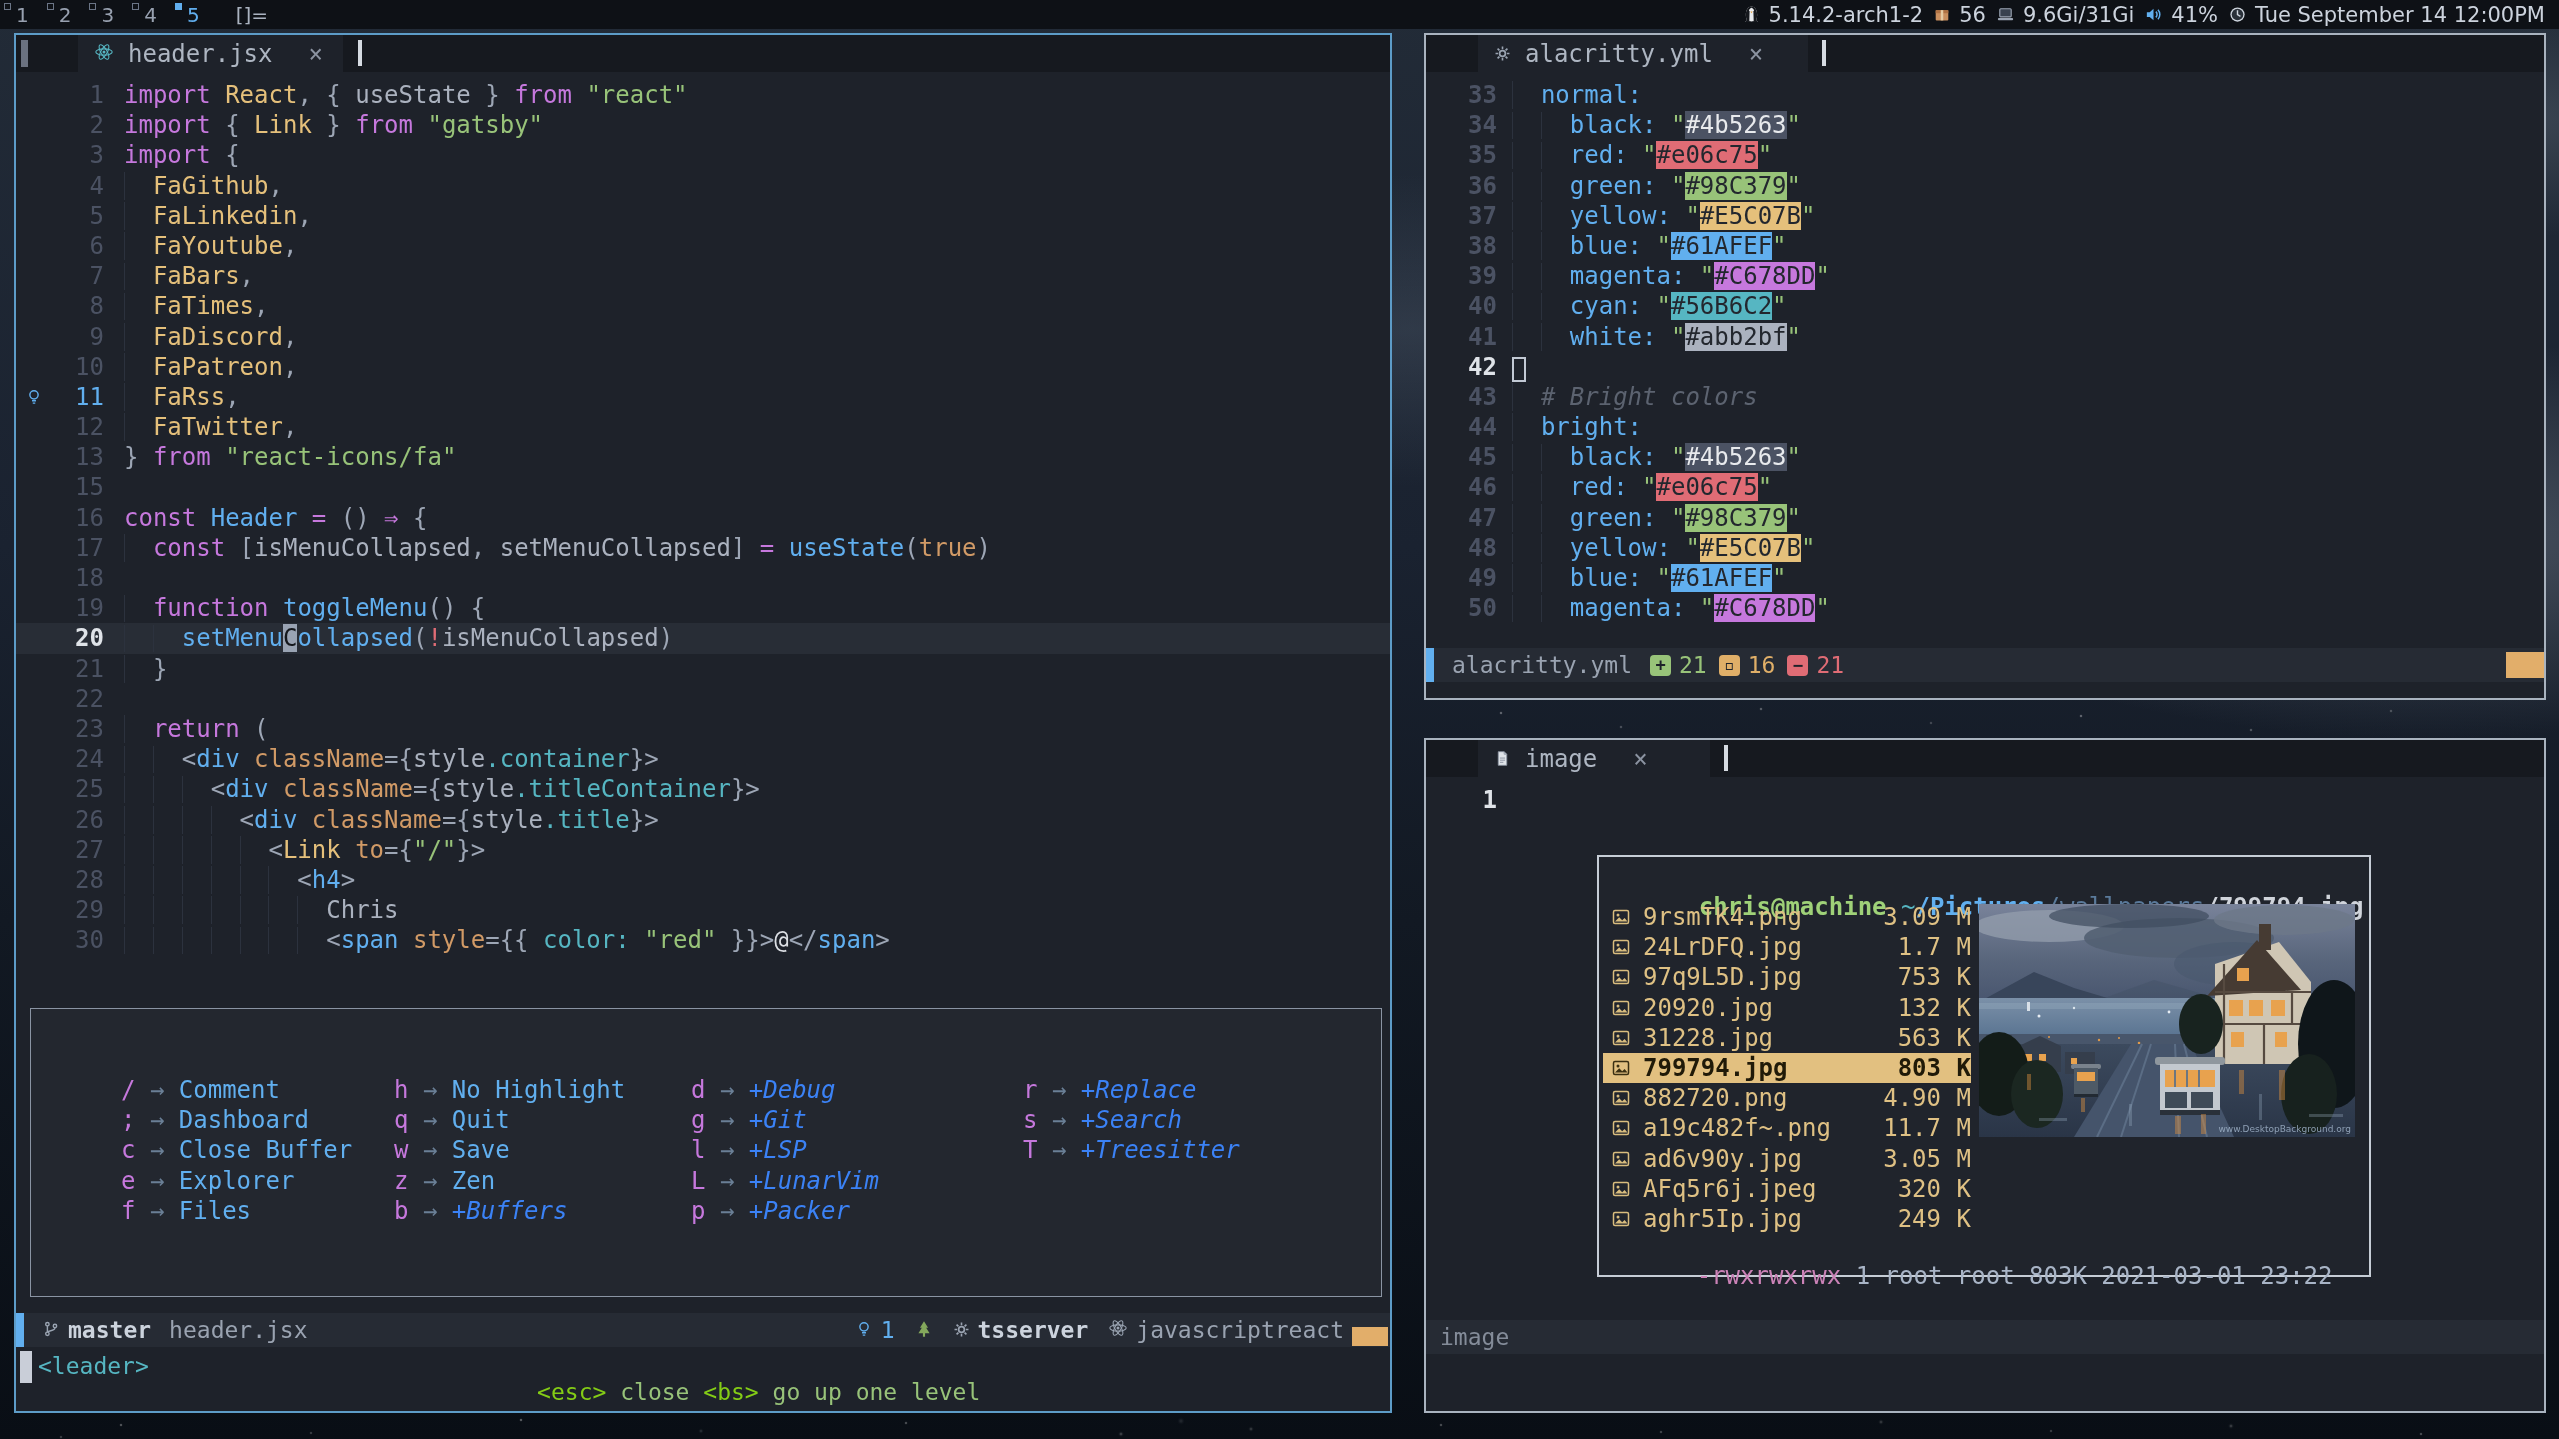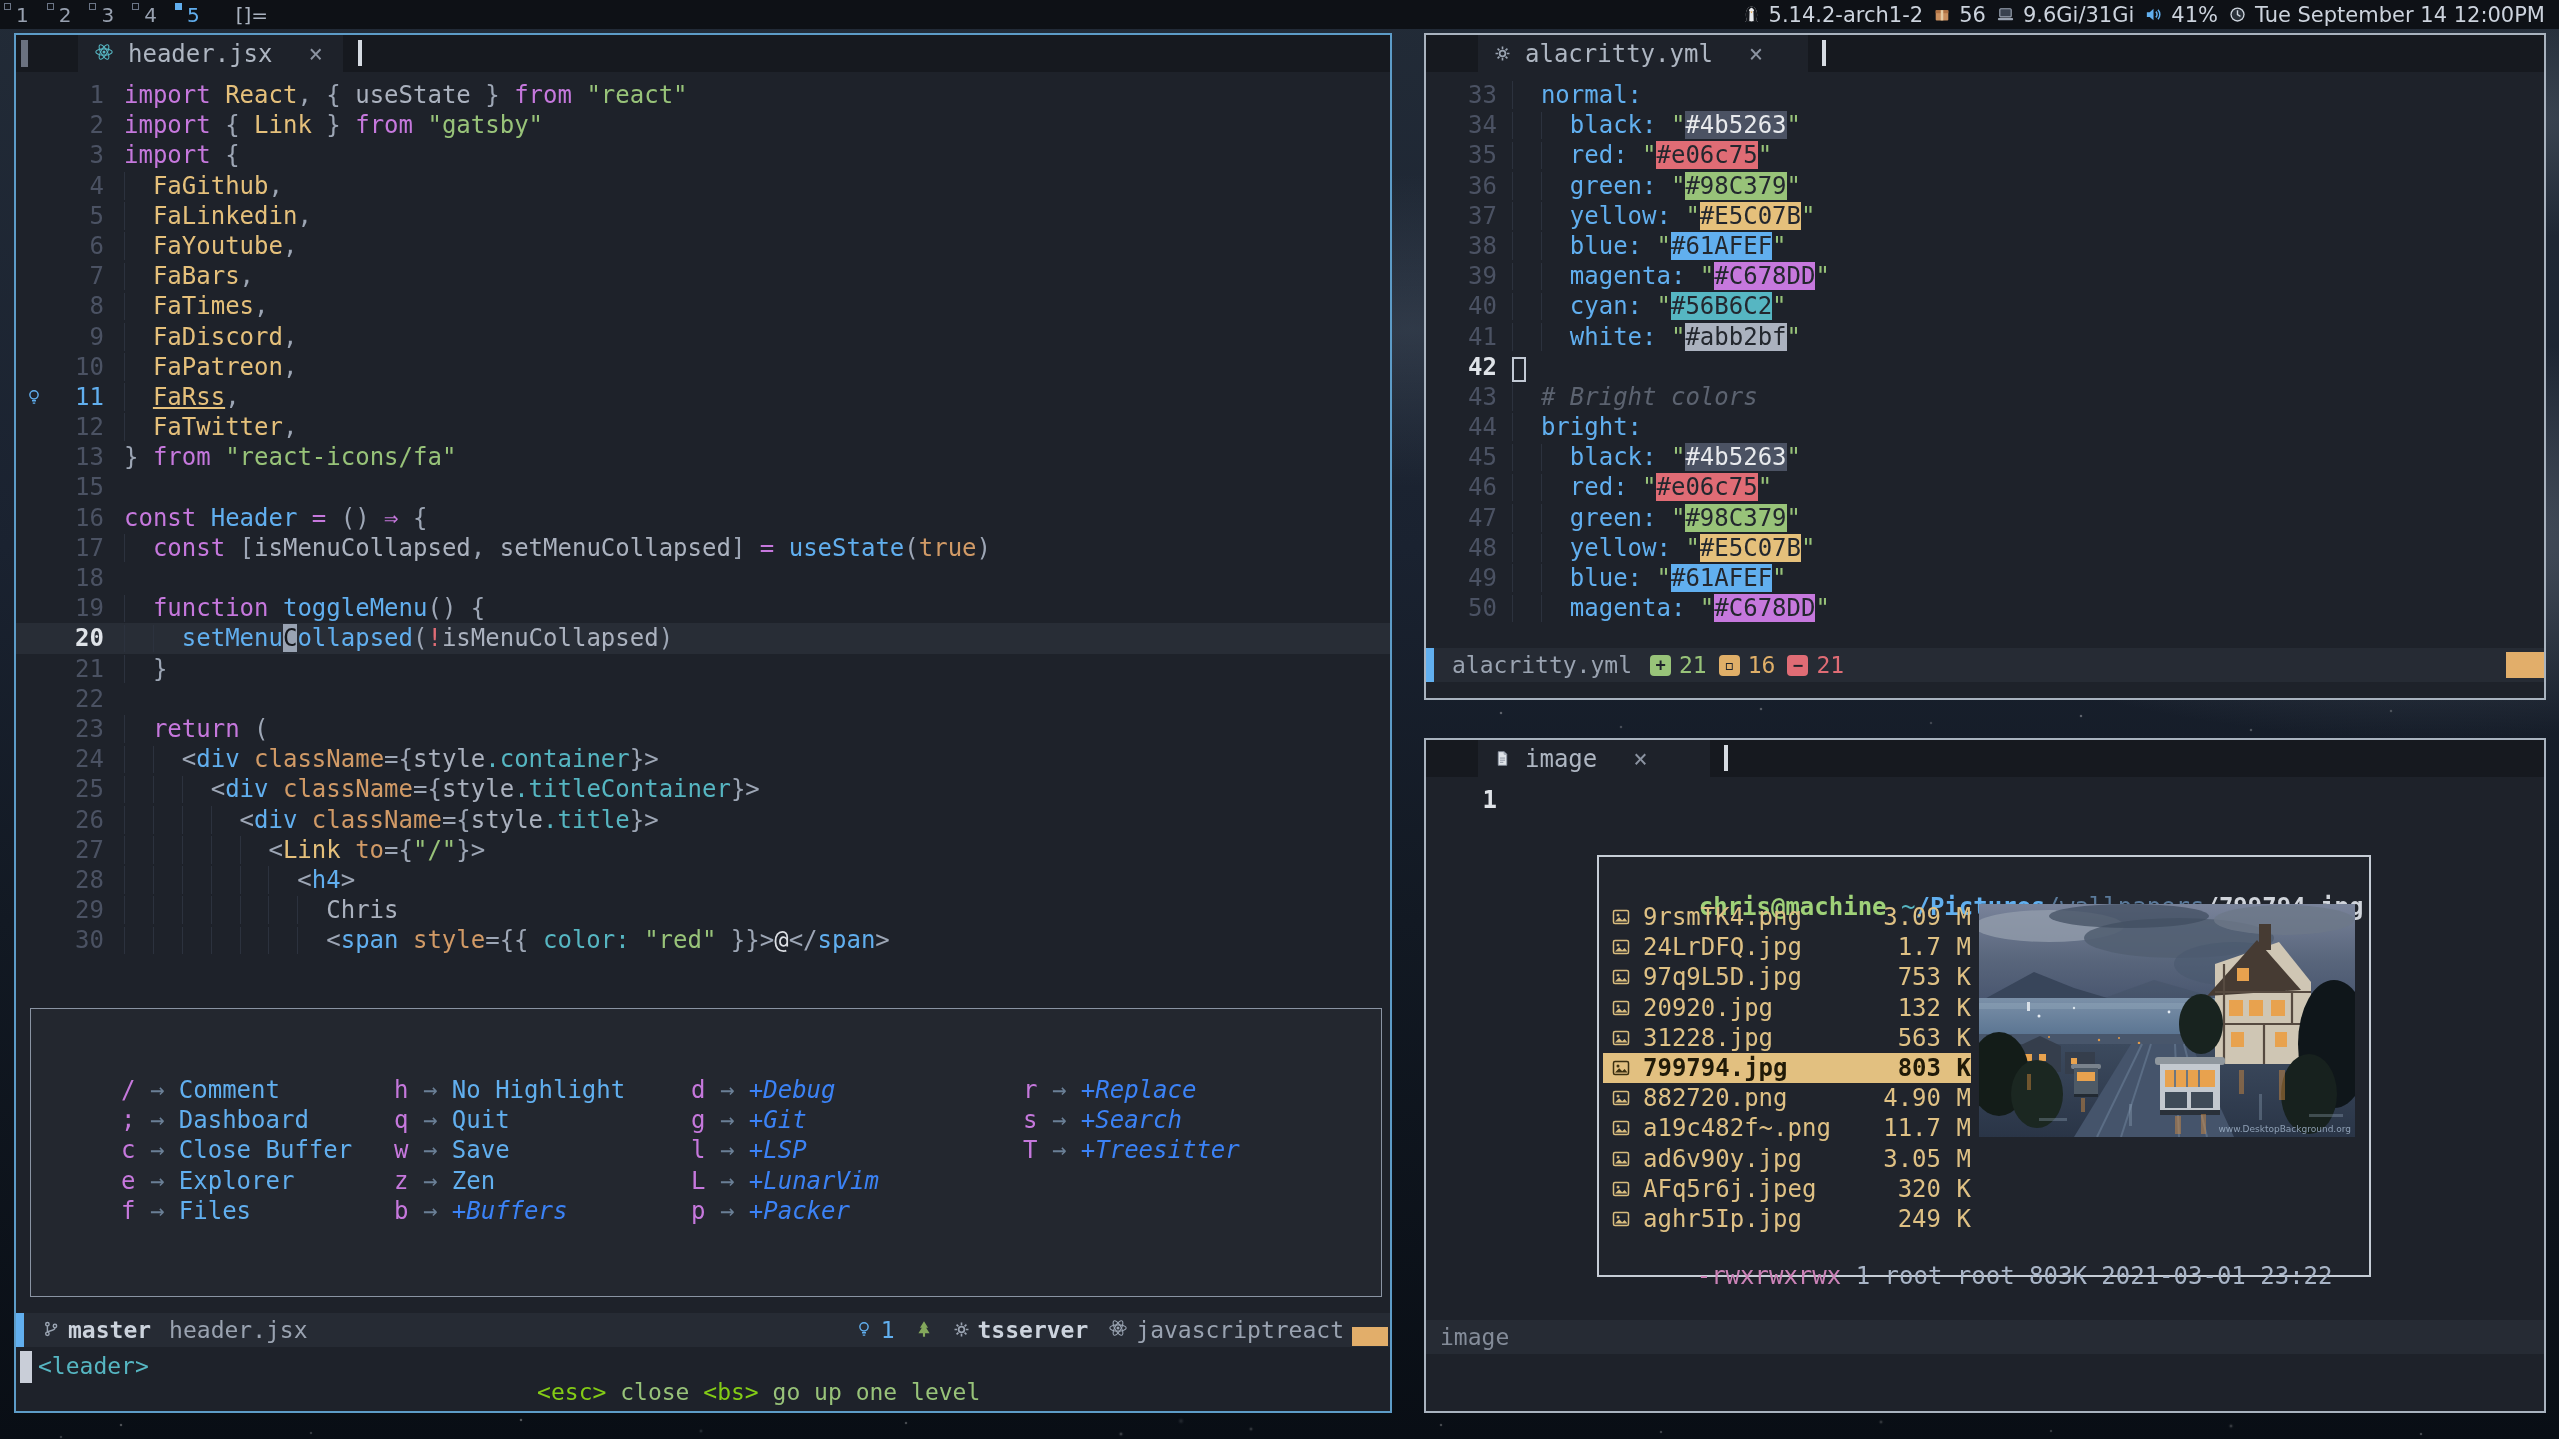--- a/index.html
+++ b/index.html
@@ -55,28 +55,28 @@
   
   .code { position:absolute; }
   .code-row { display:flex; height:30.2px; line-height:30.2px; font-size:24px; white-space:pre; }
   .code-row.cursorline { background:#282d36; }
   .sign { flex:0 0 36px; display:flex; align-items:center; justify-content:center; }
   .lnum { flex:0 0 52px; text-align:right; color:#4b5263; }
   .lnum.hl { color:#dfe3e8; font-weight:bold; }
   .lnum.blue { color:#61afef; }
   .ct { padding-left:20px; white-space:pre; color:#abb2bf; }
   .w-right .sign { flex:0 0 20px; }
-  .w-right .lnum { flex:0 0 51px; }
+  .w-right .lnum { flex:0 0 51px;font-weight:bold; }
   .w-right .ct { padding-left:15px; }
   .ind { display:inline-block; width:2ch; height:1.15em; vertical-align:text-bottom;
     background:linear-gradient(90deg,#2c323e 1px,transparent 1px); }
   .c-kw{color:#c678dd} .c-ty{color:#e5c07b} .c-str{color:#98c379} .c-pn{color:#9da6b5}
   .c-fn{color:#61afef} .c-at{color:#d19a66} .c-fld{color:#56b6c2} .c-vr{color:#abb2bf}
   .c-cm{color:#5c6370;font-style:italic} .c-red{color:#e06c75} .c-wh{color:#dcdfe4}
-  .u{text-decoration:underline}
+  .u{}
   .cursor-block{background:#99a3b3;color:#14171c}
   .sw{font-weight:normal}
   .hollow{display:inline-block;width:1ch;height:1.05em;border:2px solid #c2c9d4;vertical-align:text-bottom;margin-bottom:-1px}
 
   
   #whichkey { position:absolute; left:30px; top:1008px; width:1352px; height:289px;
     background:#23272f; border:1px solid #8a94a3; }
   .wk-col { position:absolute; top:66px; }
   .wk-row { height:30.2px; line-height:30.2px; font-size:24px; white-space:pre; }
   .wk-key { color:#c678dd; }

